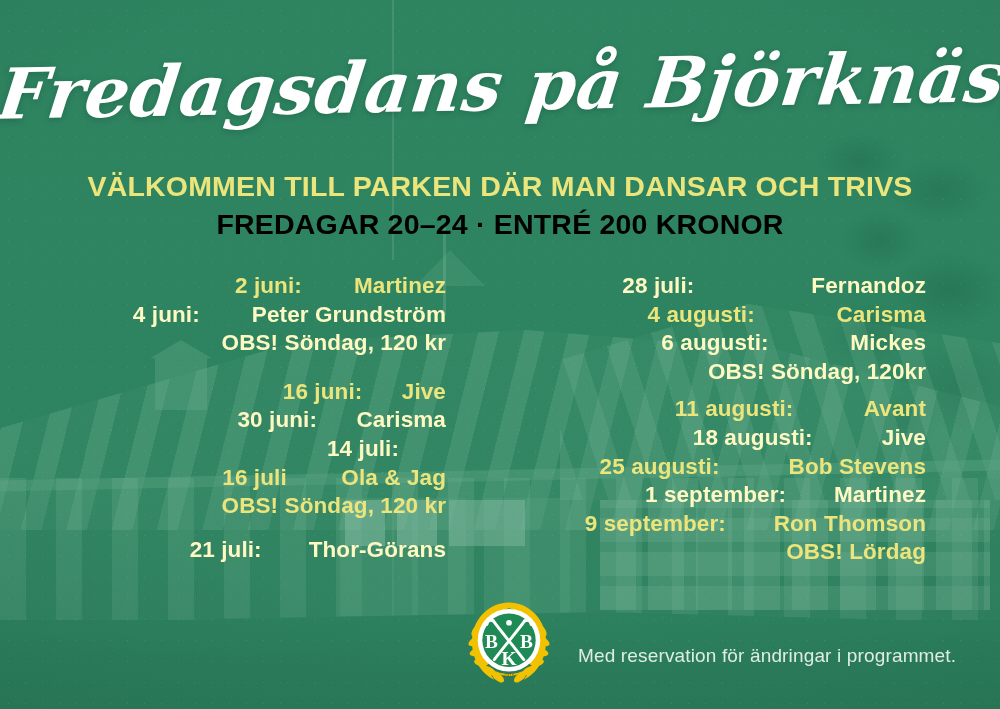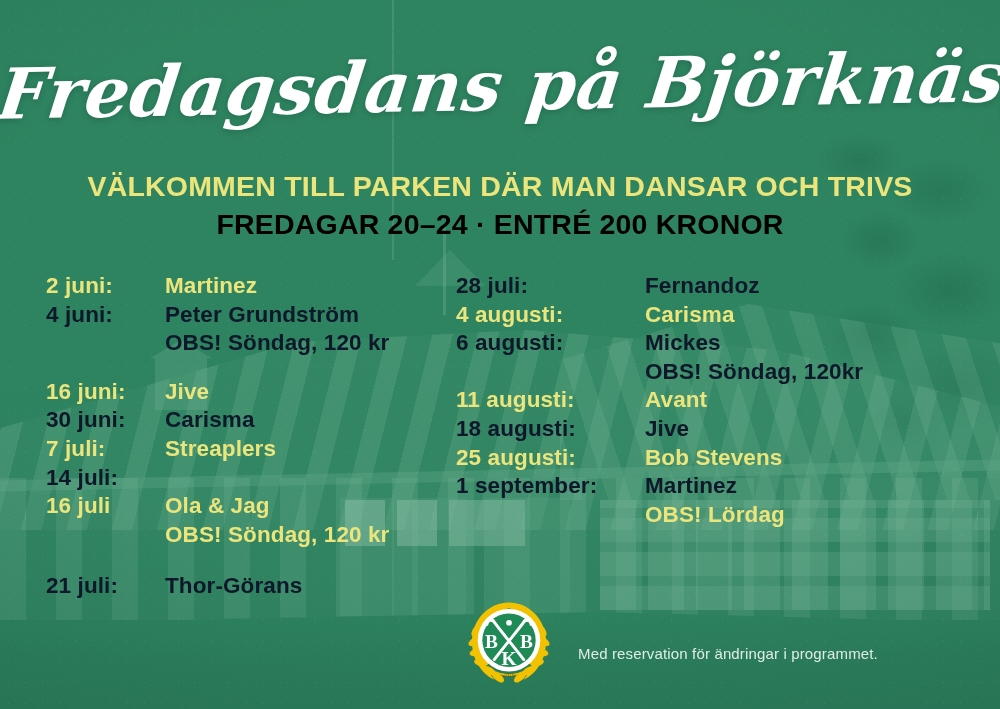--- a/index.html
+++ b/index.html
@@ -196,33 +196,34 @@
   .col-right { left: 456px; width: 470px; }
 
   .row {
     display: flex;
     align-items: baseline;
     height: 28.6px;
     font-size: 22.5px;
     font-weight: 700;
     letter-spacing: .1px;
     white-space: nowrap;
+    justify-content: flex-end;
   }
   .row.yellow { color: #ece57c; }
-  .row.white  { color: #0f172a; }
+  .row.white  { color: #fef9c3; }
   .row .date { flex: 0 0 auto; }
   .row .band { flex: 0 0 auto; }
   .col-left  .row .date { width: 119px; }
   .col-right .row .date { width: 189px; }
 
   .footnote {
     position: absolute;
     left: 578px; top: 645px;
     color: #e9f3ee;
-    font-size: 15px;
+    font-size: 19px;
     font-weight: 400;
     letter-spacing: .15px;
     white-space: nowrap;
     opacity: .95;
   }
 
   .logo {
     position: absolute;
     left: 463px; top: 597px;
     width: 92px; height: 92px;
@@ -275,36 +276,32 @@
             <span class="band">OBS! Söndag, 120 kr</span>
           </div>
           <div class="row yellow" style="margin-top: 20px;">
             <span class="date">16 juni:</span>
             <span class="band">Jive</span>
           </div>
           <div class="row white">
             <span class="date">30 juni:</span>
             <span class="band">Carisma</span>
           </div>
-          <div class="row yellow">
-            <span class="date">7 juli:</span>
-            <span class="band">Streaplers</span>
-          </div>
           <div class="row white">
             <span class="date">14 juli:</span>
           </div>
           <div class="row yellow">
             <span class="date">16 juli</span>
             <span class="band">Ola &amp; Jag</span>
           </div>
           <div class="row yellow">
             <span class="date"></span>
             <span class="band">OBS! Söndag, 120 kr</span>
           </div>
-          <div class="row white" style="margin-top: 23px;">
+          <div class="row white" style="margin-top: 15px;">
             <span class="date">21 juli:</span>
             <span class="band">Thor-Görans</span>
           </div>
         </div>
       <div class="col col-right" id="col-right">
           <div class="row white">
             <span class="date">28 juli:</span>
             <span class="band">Fernandoz</span>
           </div>
           <div class="row yellow">
@@ -312,35 +309,39 @@
             <span class="band">Carisma</span>
           </div>
           <div class="row white">
             <span class="date">6 augusti:</span>
             <span class="band">Mickes</span>
           </div>
           <div class="row white">
             <span class="date"></span>
             <span class="band">OBS! Söndag, 120kr</span>
           </div>
-          <div class="row yellow" style="">
+          <div class="row yellow" style="margin-top: 9px;">
             <span class="date">11 augusti:</span>
             <span class="band">Avant</span>
           </div>
           <div class="row white">
             <span class="date">18 augusti:</span>
             <span class="band">Jive</span>
           </div>
           <div class="row yellow">
             <span class="date">25 augusti:</span>
             <span class="band">Bob Stevens</span>
           </div>
           <div class="row white">
             <span class="date">1 september:</span>
             <span class="band">Martinez</span>
+          </div>
+          <div class="row yellow">
+            <span class="date">9 september:</span>
+            <span class="band">Ron Thomson</span>
           </div>
           <div class="row yellow">
             <span class="date"></span>
             <span class="band">OBS! Lördag</span>
           </div>
         </div>
     </div>
 
     <div class="logo">
       <svg viewBox="0 0 100 100" aria-hidden="true">

